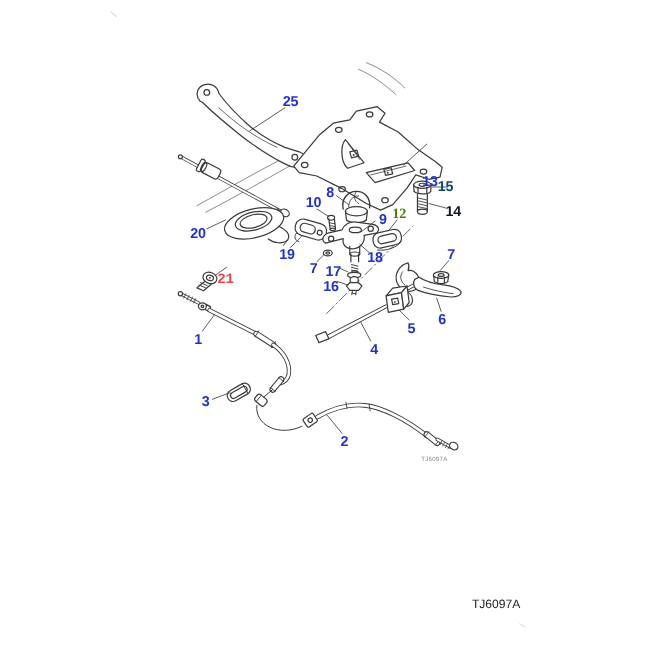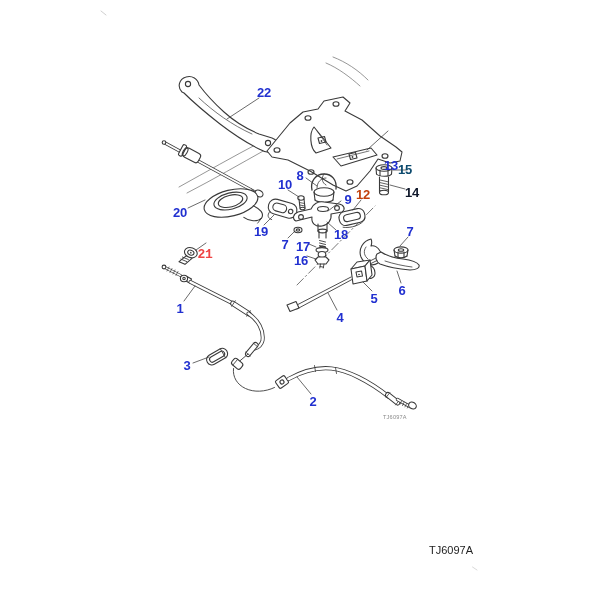--- a/index.html
+++ b/index.html
@@ -267,27 +267,27 @@
 <div class="callout" style="left: 313px; top: 401px; color: rgb(33, 48, 208);">2</div>
 <div class="callout" style="left: 187px; top: 365px; color: rgb(33, 48, 208);">3</div>
 <div class="callout" style="left: 340px; top: 317px; color: rgb(33, 48, 208);">4</div>
 <div class="callout" style="left: 374px; top: 298px; color: rgb(33, 48, 208);">5</div>
 <div class="callout" style="left: 402px; top: 290px; color: rgb(33, 48, 208);">6</div>
 <div class="callout" style="left: 410px; top: 231px; color: rgb(33, 48, 208);">7</div>
 <div class="callout" style="left: 300px; top: 175px; color: rgb(33, 48, 208);">8</div>
 <div class="callout" style="left: 348px; top: 199px; color: rgb(33, 48, 208);">9</div>
 <div class="callout" style="left: 285px; top: 184px; color: rgb(33, 48, 208);">10</div>
 <div class="callout" style="left: 285px; top: 244px; color: rgb(33, 48, 208);">7</div>
-<div class="callout" style="left: 363px; top: 194px; color: #c2410c;">12</div>
+<div class="callout" style="left: 363px; top: 194px; color: #4d7c0f; font-family: Liberation Serif, serif;">12</div>
 <div class="callout" style="left: 391px; top: 125px; color: rgb(33, 48, 208); margin-top: 40px;">13</div>
 <div class="callout" style="left: 412px; top: 192px; color: #0f172a;">14</div>
 <div class="callout" style="left: 405px; top: 169px; color: #0c4a6e;">15</div>
 <div class="callout" style="left: 301px; top: 260px; color: rgb(33, 48, 208);">16</div>
 <div class="callout" style="left: 303px; top: 246px; color: rgb(33, 48, 208);">17</div>
 <div class="callout" style="left: 341px; top: 234px; color: rgb(33, 48, 208);">18</div>
 <div class="callout" style="left: 261px; top: 231px; color: rgb(33, 48, 208);">19</div>
 <div class="callout" style="left: 180px; top: 212px; color: rgb(33, 48, 208);">20</div>
 <div class="callout" style="left: 205px; top: 254px; color: #ef4444; font-family: Liberation Mono, monospace;">21</div>
-<div class="callout" style="left: 264px; top: 92px; color: rgb(33, 48, 208);">22</div>
+<div class="callout" style="left: 264px; top: 92px; color: rgb(33, 48, 208);">25</div>
 
 <div class="footer-ref">TJ6097A</div>
 
 </div>
 
 </body></html>

